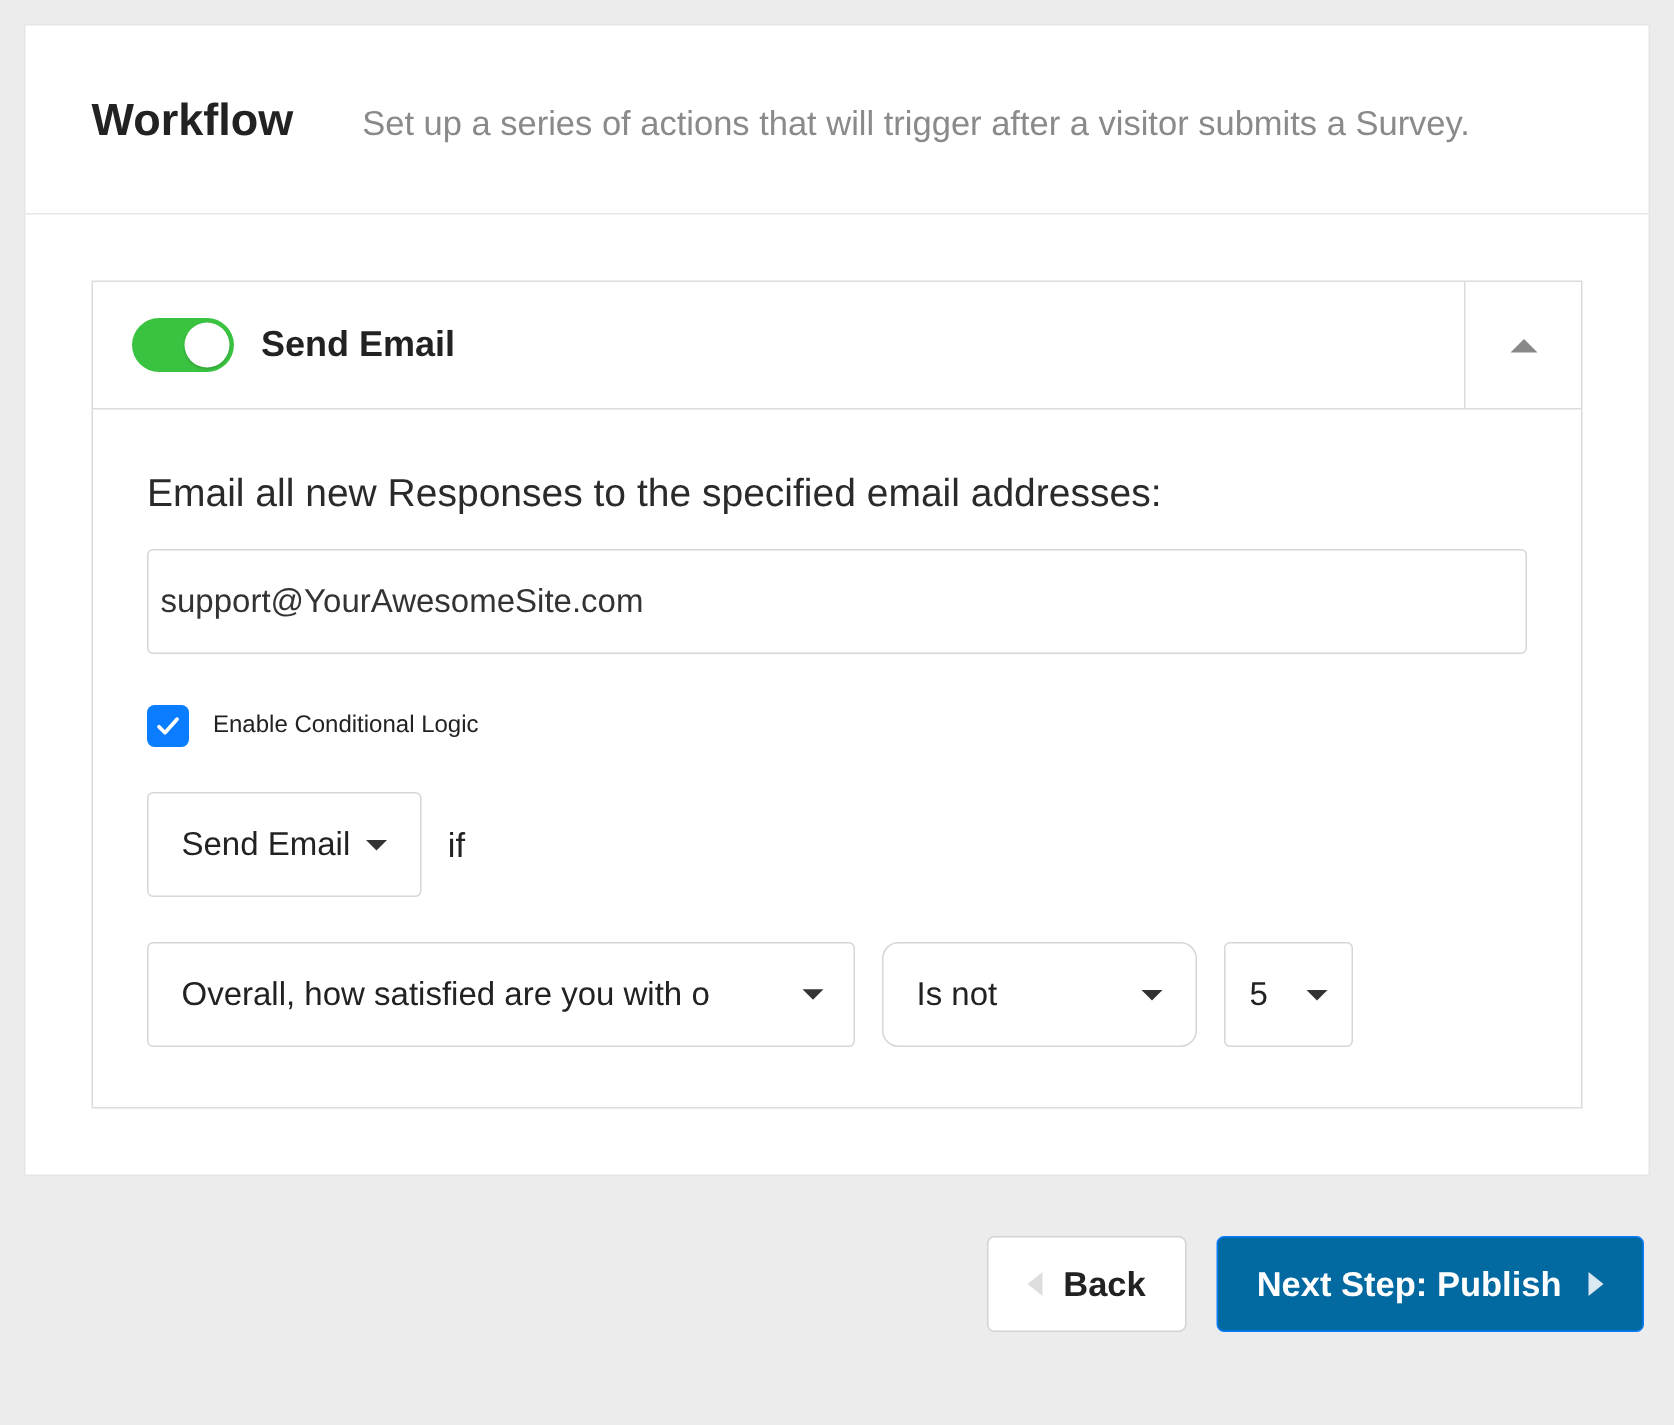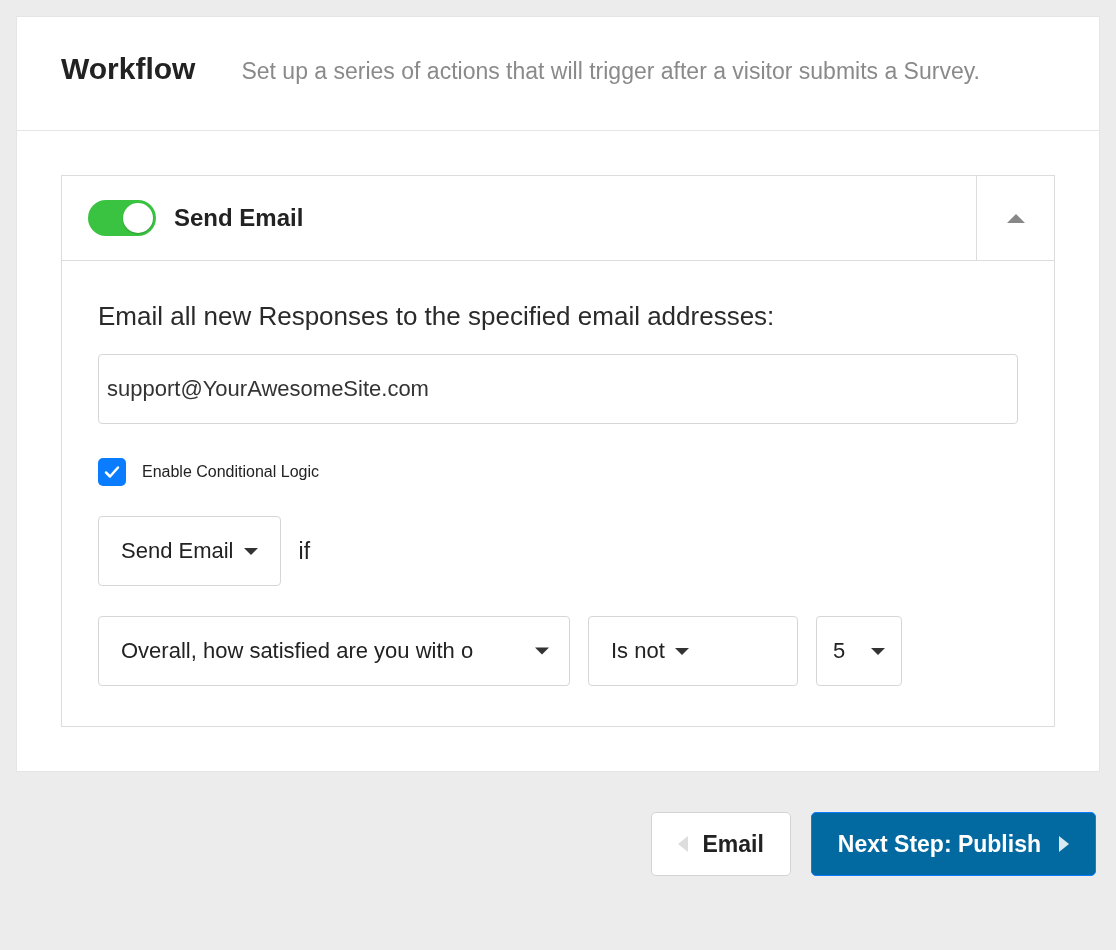--- a/index.html
+++ b/index.html
@@ -11,21 +11,21 @@
     color: #333;
   }
   .panel {
     background: #fff;
     border: 1px solid #e5e5e5;
   }
   .header {
     display: flex;
     align-items: baseline;
     gap: 46px;
-    padding: 35px 44px 44px 44px;
+    padding: 47px 44px 44px 44px;
     border-bottom: 1px solid #e5e5e5;
   }
   .header-title {
     font-size: 30px;
     font-weight: 700;
     color: #222;
   }
   .header-desc {
     font-size: 23px;
     color: #8a8a8a;
@@ -163,21 +163,21 @@
     white-space: nowrap;
     overflow: hidden;
   }
   .sel-question .caret-down-sm {
     position: absolute;
     right: 20px;
     top: 50%;
     transform: translateY(-50%);
     margin: 0;
   }
-  .sel-op { width: 210px; justify-content: flex-start; }
+  .sel-op { width: 210px; justify-content: space-between; border-radius: 11px; }
   .sel-val { width: 86px; justify-content: space-between; padding: 0 16px; }
   .footer {
     display: flex;
     justify-content: flex-end;
     gap: 20px;
     padding: 40px 4px 0 4px;
   }
   .btn {
     height: 64px;
     border-radius: 5px;
@@ -272,19 +272,19 @@
         </div>
 
       </div>
     </div>
   </div>
 </div>
 
 <div class="footer">
   <div class="btn btn-secondary">
     <span class="chev-left"></span>
-    <span>Email</span>
+    <span>Back</span>
   </div>
   <div class="btn btn-primary">
     <span>Next Step: Publish</span>
     <span class="chev-right"></span>
   </div>
 </div>
 
 </body></html>

